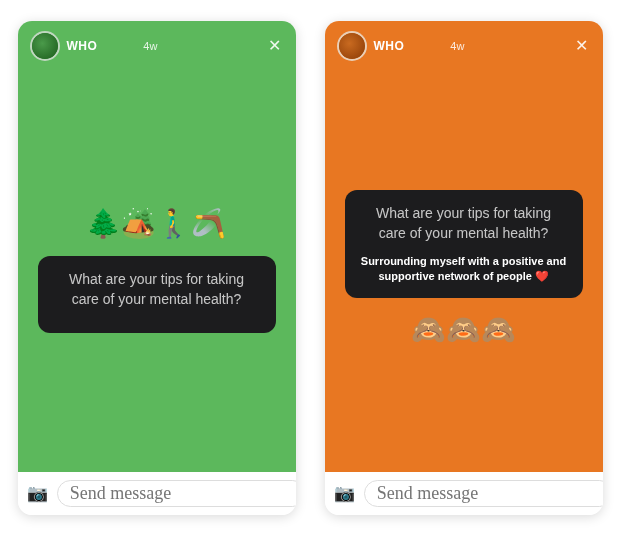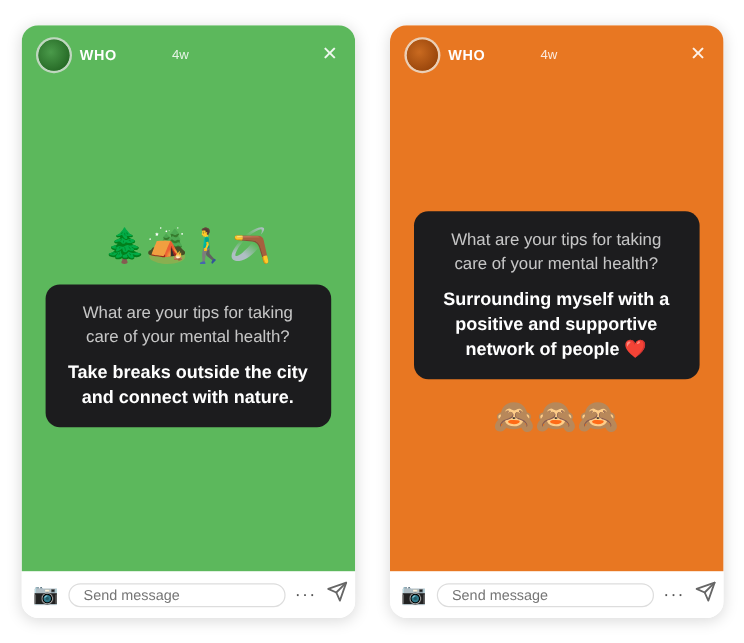--- a/index.html
+++ b/index.html
@@ -133,21 +133,21 @@
     .question-text {
       font-size: 14px;
       color: rgba(255,255,255,0.75);
       text-align: center;
       line-height: 1.4;
       margin-bottom: 10px;
       font-weight: 400;
     }
 
     .answer-text {
-      font-size: 15px;
+      font-size: 11px;
       color: #fff;
       text-align: center;
       font-weight: 600;
       line-height: 1.4;
     }
 
     
     .story-bottom {
       background: #fff;
       padding: 8px 10px;
@@ -160,25 +160,26 @@
       font-size: 17px;
       color: #555;
       cursor: pointer;
     }
 
     .send-input {
       flex: 1;
       border: 1.5px solid #ddd;
       border-radius: 20px;
       padding: 2px 12px;
-      font-size: 12px;
+      font-size: 18px;
       color: #888;
       background: #fff;
       outline: none;
       cursor: text;
+      font-family: Liberation Serif, serif;
     }
 
     .dots-btn {
       font-size: 15px;
       color: #555;
       cursor: pointer;
       letter-spacing: 1px;
     }
 
     .send-btn {
@@ -203,21 +204,20 @@
           <span class="who-label">WHO</span>
           <span class="time-label">4w</span>
         </div>
         <span class="close-btn">✕</span>
       </div>
 
       <div class="story-content">
         <div class="emoji-row">🌲🏕️🚶‍♂️🪃</div>
         <div class="question-card">
           <div class="question-text">What are your tips for taking care of your mental health?</div>
-          <div class="answer-text">Take breaks outside the city and connect with nature.</div>
         </div>
       </div>
     </div>
 
     <div class="story-bottom">
       <span class="bottom-icon">📷</span>
       <input class="send-input" type="text" placeholder="Send message" style="">
       <span class="dots-btn">···</span>
       <span class="send-btn">
         <svg width="18" height="18" viewBox="0 0 24 24" fill="none" stroke="#666" stroke-width="2" stroke-linecap="round" stroke-linejoin="round">

